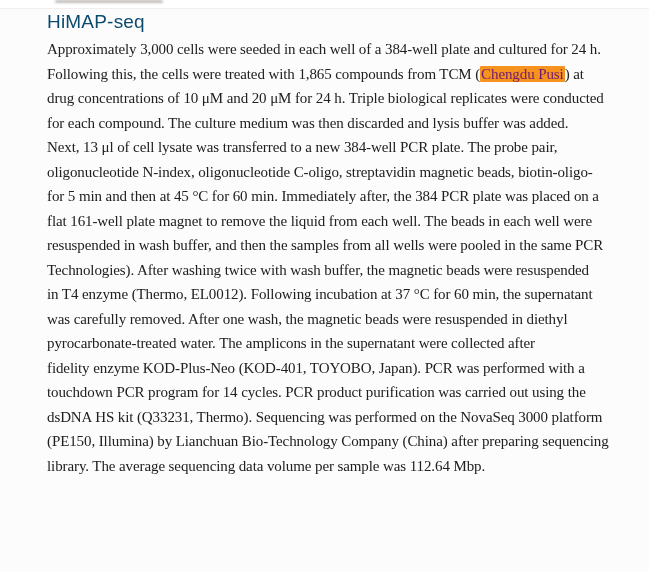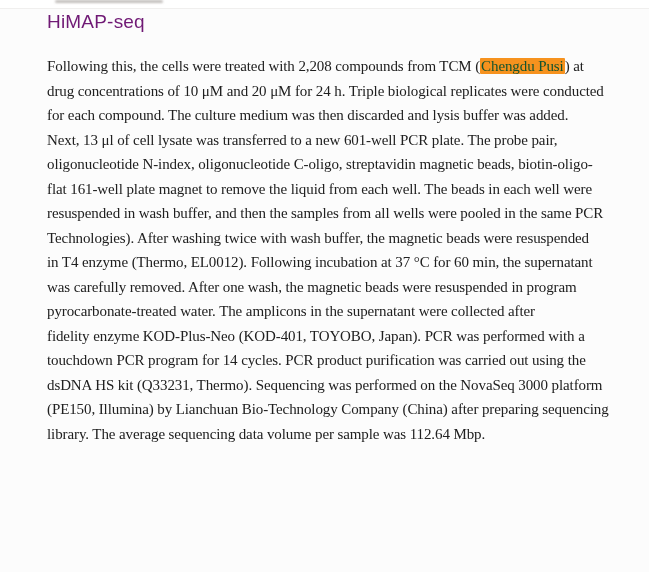--- a/index.html
+++ b/index.html
@@ -36,62 +36,64 @@
   .content {
     position: absolute;
     left: 47px;
     top: 10px;
     width: 590px;
   }
   .page-title {
     font-family: "Liberation Sans", sans-serif;
     font-size: 19px;
     font-weight: 400;
-    color: #701a75;
+    color: #0c4a6e;
     letter-spacing: 0.2px;
-    margin: 0 0 20px 0;
+    margin: 0 0 3px 0;
     line-height: 24px;
   }
   .paragraph {
     font-family: "Liberation Serif", serif;
     font-size: 15px;
     line-height: 24.5px;
     color: #202020;
     letter-spacing: -0.1px;
   }
   .line {
     white-space: pre;
     height: 24.5px;
   }
   .hl {
     background: #f6921e;
-    color: #14532d;
+    color: #701a75;
     padding: 0 1px;
     border-radius: 1px;
   }
 </style>
 </head>
 <body style="background-color: rgb(252, 252, 252);">
 
 <div class="top-strip"></div>
 <div class="cutoff-remnant"></div>
 
 <div class="content">
   <h1 class="page-title">HiMAP-seq</h1>
   <div class="paragraph">
-      <div class="line"><span>Following this, the cells were treated with 2,208 compounds from TCM (</span><span class="hl" style="background-color: rgb(246, 146, 30);">Chengdu Pusi</span><span>) at</span></div>
+      <div class="line"><span>Approximately 3,000 cells were seeded in each well of a 384-well plate and cultured for 24 h.</span></div>
+      <div class="line"><span>Following this, the cells were treated with 1,865 compounds from TCM (</span><span class="hl" style="background-color: rgb(246, 146, 30);">Chengdu Pusi</span><span>) at</span></div>
       <div class="line"><span>drug concentrations of 10 μM and 20 μM for 24 h. Triple biological replicates were conducted</span></div>
       <div class="line"><span>for each compound. The culture medium was then discarded and lysis buffer was added.</span></div>
-      <div class="line"><span>Next, 13 μl of cell lysate was transferred to a new 601-well PCR plate. The probe pair,</span></div>
+      <div class="line"><span>Next, 13 μl of cell lysate was transferred to a new 384-well PCR plate. The probe pair,</span></div>
       <div class="line"><span>oligonucleotide N-index, oligonucleotide C-oligo, streptavidin magnetic beads, biotin-oligo-</span></div>
+      <div class="line"><span>for 5 min and then at 45 °C for 60 min. Immediately after, the 384 PCR plate was placed on a</span></div>
       <div class="line"><span>flat 161-well plate magnet to remove the liquid from each well. The beads in each well were</span></div>
       <div class="line"><span>resuspended in wash buffer, and then the samples from all wells were pooled in the same PCR</span></div>
       <div class="line"><span>Technologies). After washing twice with wash buffer, the magnetic beads were resuspended</span></div>
       <div class="line"><span>in T4 enzyme (Thermo, EL0012). Following incubation at 37 °C for 60 min, the supernatant</span></div>
-      <div class="line"><span>was carefully removed. After one wash, the magnetic beads were resuspended in program</span></div>
+      <div class="line"><span>was carefully removed. After one wash, the magnetic beads were resuspended in diethyl</span></div>
       <div class="line"><span>pyrocarbonate-treated water. The amplicons in the supernatant were collected after</span></div>
       <div class="line"><span>fidelity enzyme KOD-Plus-Neo (KOD-401, TOYOBO, Japan). PCR was performed with a</span></div>
       <div class="line"><span>touchdown PCR program for 14 cycles. PCR product purification was carried out using the</span></div>
       <div class="line"><span>dsDNA HS kit (Q33231, Thermo). Sequencing was performed on the NovaSeq 3000 platform</span></div>
       <div class="line"><span>(PE150, Illumina) by Lianchuan Bio-Technology Company (China) after preparing sequencing</span></div>
       <div class="line"><span>library. The average sequencing data volume per sample was 112.64 Mbp.</span></div>
     </div>
 </div>
 
 </body></html>

